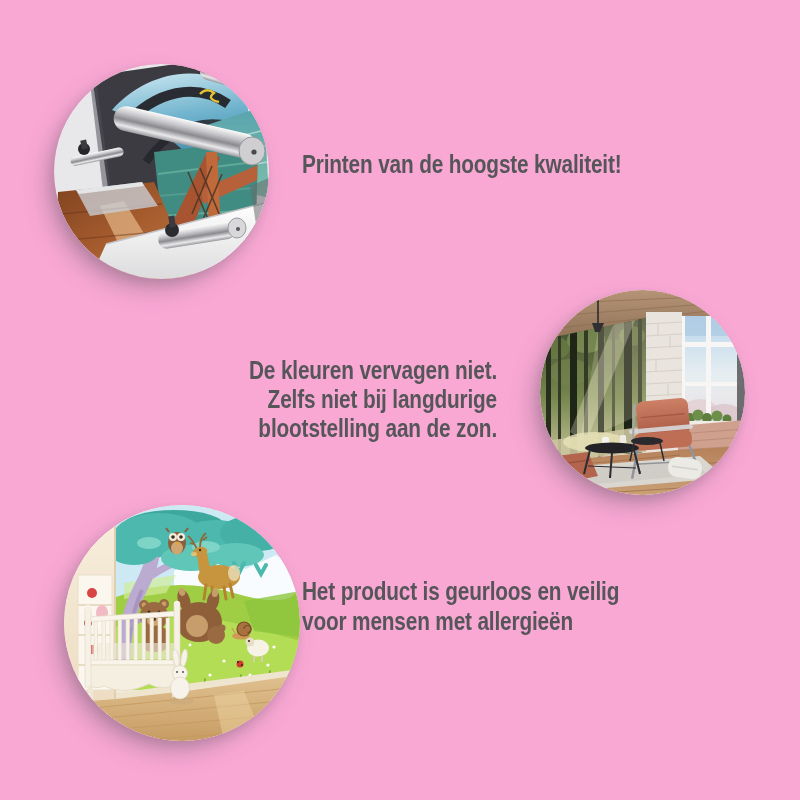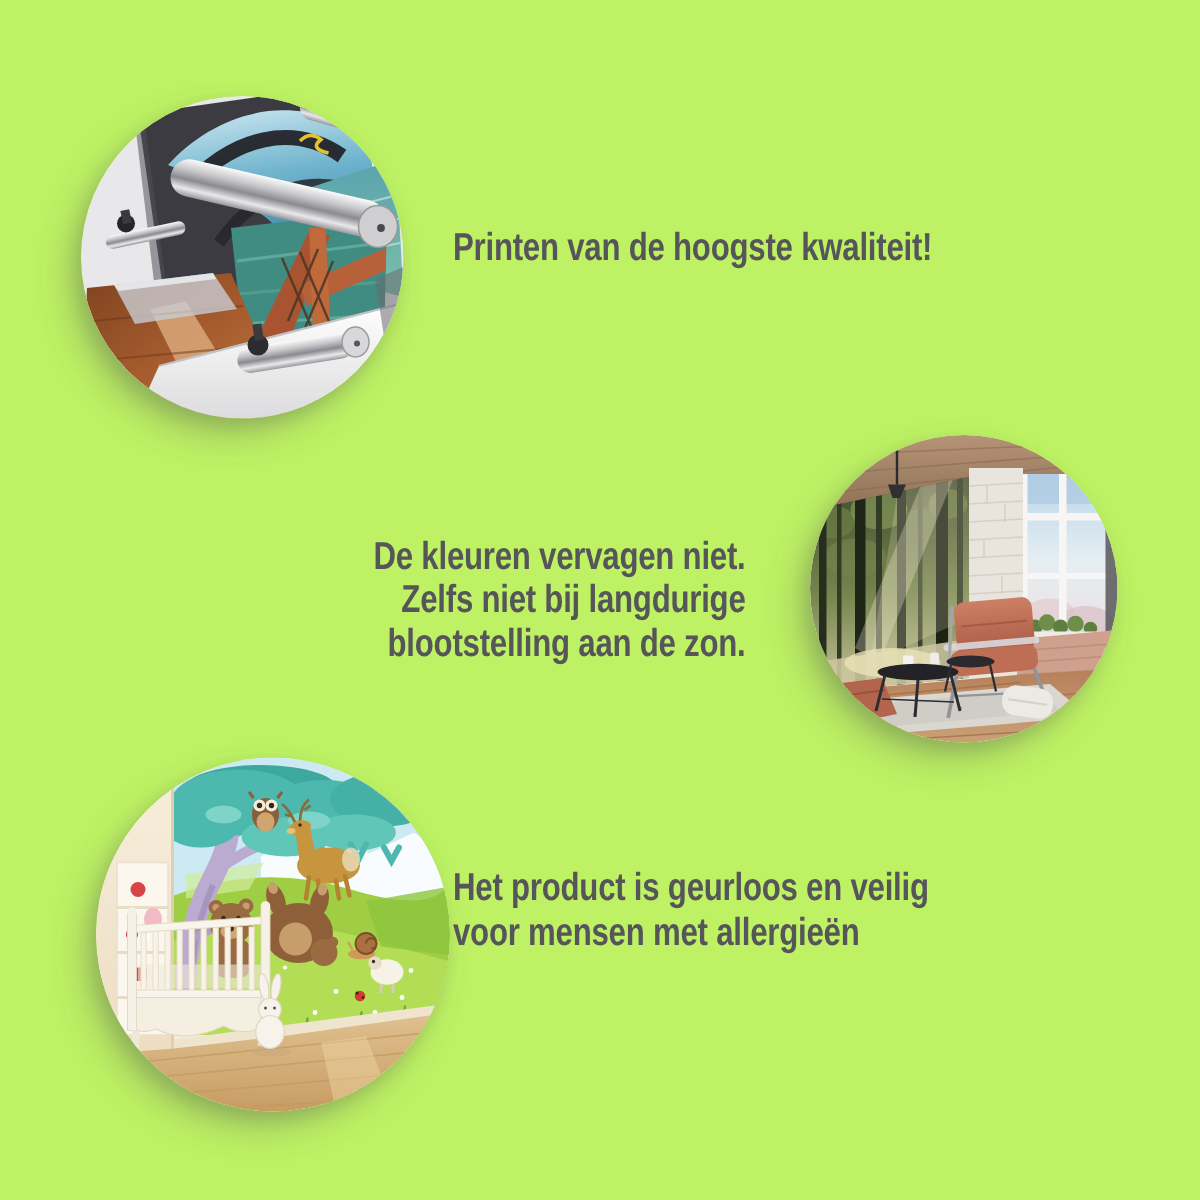--- a/index.html
+++ b/index.html
@@ -1,17 +1,17 @@
 <!DOCTYPE html>
 <html><head>
 <meta charset="utf-8">
 <style>
   html,body{margin:0;padding:0;}
   body{width:800px;height:800px;background:#f0f0f1;font-family:"Liberation Sans",sans-serif;overflow:hidden;}
-  .canvas{position:relative;width:800px;height:800px;background:#bef264;}
+  .canvas{position:relative;width:800px;height:800px;background:#f9a8d4;}
   .photo-circle{
     position:absolute;border-radius:50%;overflow:hidden;
     box-shadow:-9px 12px 24px -2px rgba(70,70,78,0.30), -3px 5px 10px rgba(70,70,78,0.14);
   }
   .photo-circle svg{display:block;width:100%;height:100%;}
   #circle-print   {left:54px;  top:64px;  width:215px;height:215px;}
   #circle-interior{left:540px; top:290px; width:205px;height:205px;}
   #circle-nursery {left:64px;  top:505px; width:236px;height:236px;}
   .benefit-text{
     position:absolute;color:#56565a;font-weight:700;font-size:26px;

